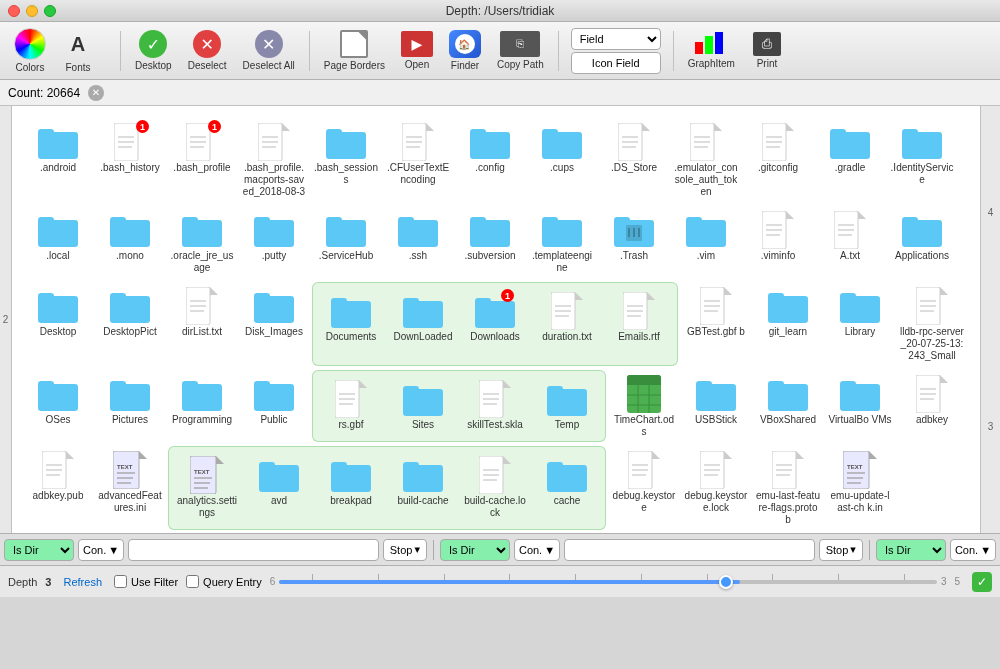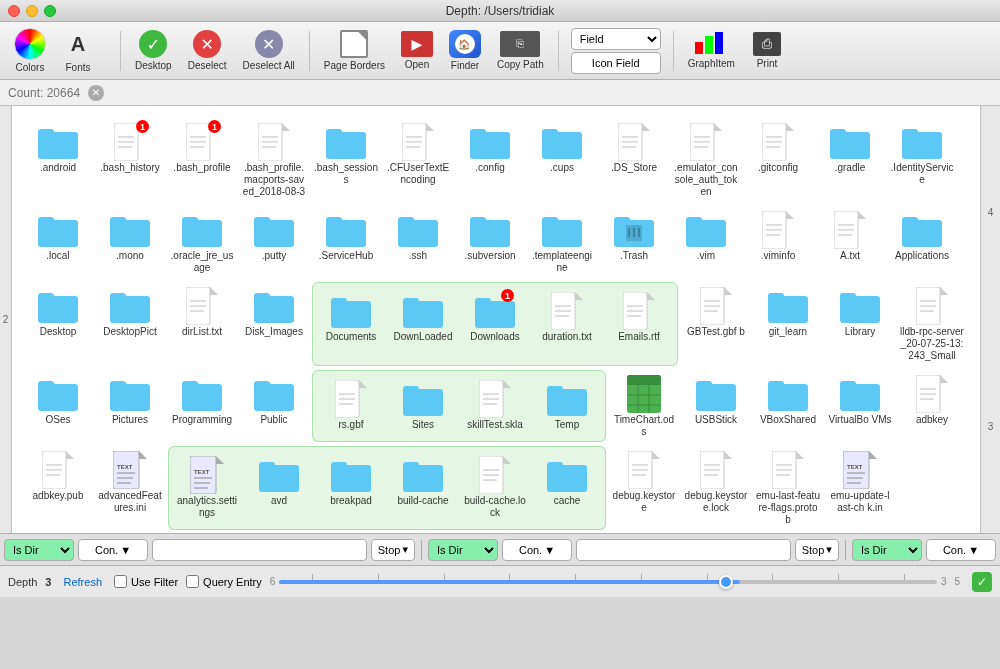--- a/index.html
+++ b/index.html
@@ -163,21 +163,21 @@
     
     .count-bar {
       background: #f0f0f0;
       height: 26px;
       display: flex;
       align-items: center;
       padding: 0 8px;
       border-bottom: 1px solid #c0c0c0;
       gap: 8px;
     }
-    .count-text { font-size: 12px; color: #737373; }
+    .count-text { font-size: 12px; color: #000000; }
     .close-btn {
       width: 16px;
       height: 16px;
       border-radius: 50%;
       background: #aaa;
       display: flex;
       align-items: center;
       justify-content: center;
       color: white;
       font-size: 10px;
@@ -246,21 +246,21 @@
       background: white;
       padding: 0 4px;
       font-size: 11px;
       min-width: 80px;
     }
     .filter-dropdown-btn {
       height: 22px;
       background: white;
       border: 1px solid #aaa;
       border-radius: 4px;
-      padding: 0 16px;
+      padding: 0 4px;
       font-size: 11px;
       display: flex;
       align-items: center;
       cursor: pointer;
       gap: 2px;
     }
     .stop-btn {
       height: 22px;
       background: white;
       border: 1px solid #aaa;

